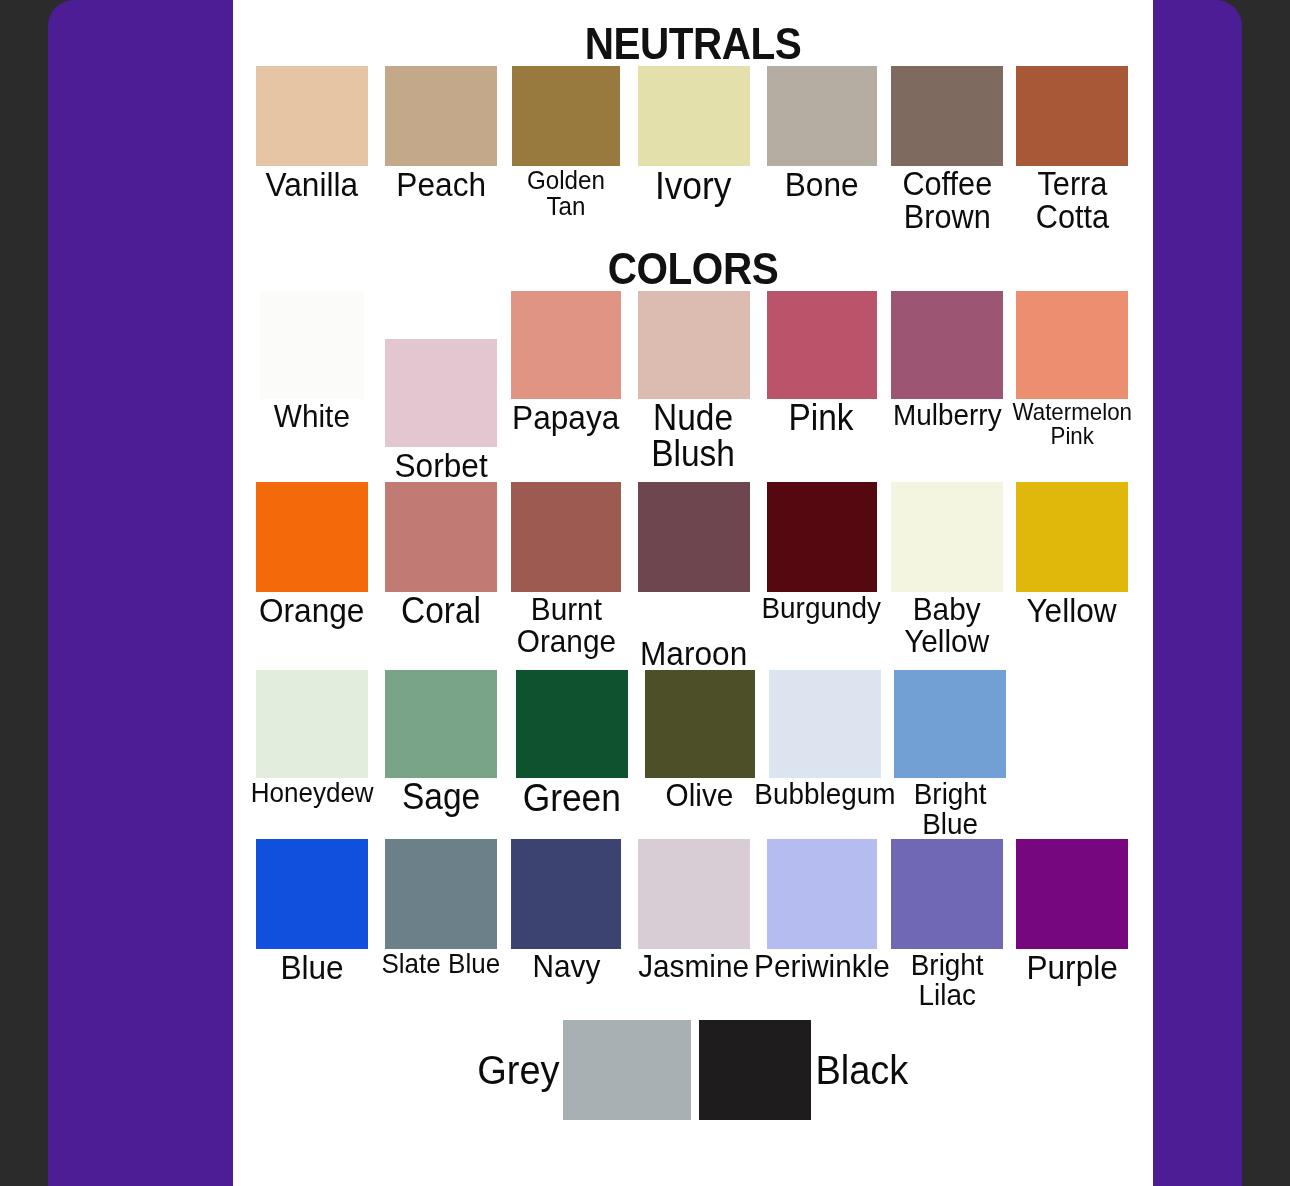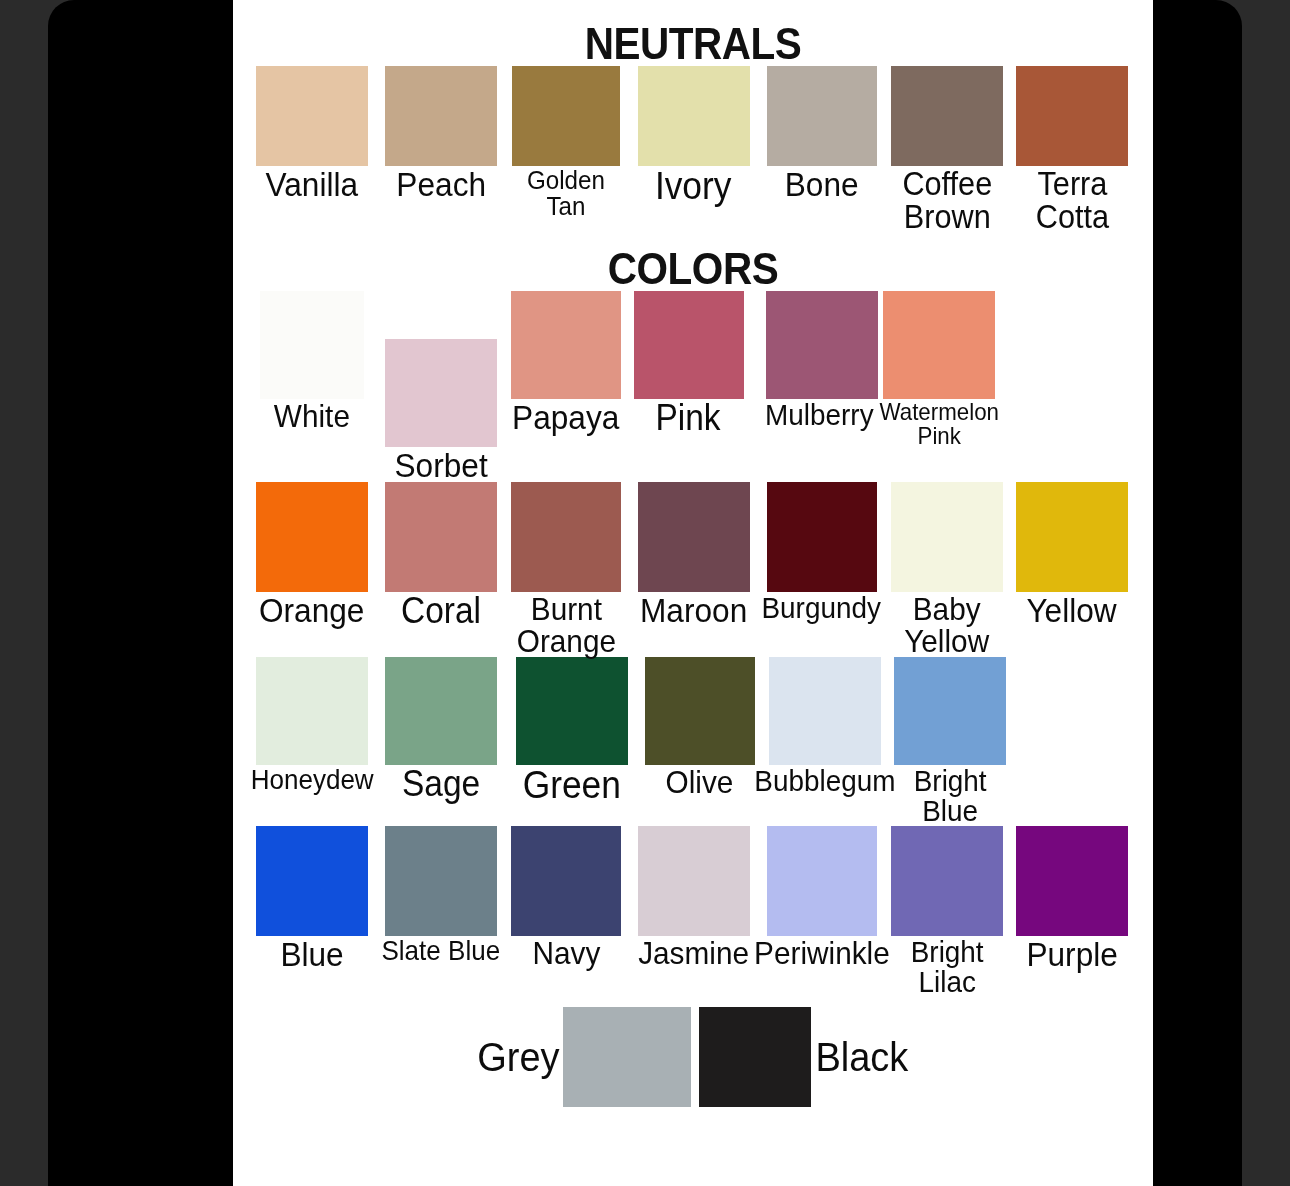--- a/index.html
+++ b/index.html
@@ -20,21 +20,21 @@
     width: 1290px;
     height: 1186px;
     background: #2b2b2b;
   }
   #device-panel {
     position: absolute;
     left: 48px;
     top: 0;
     width: 1194px;
     height: 1186px;
-    background: #000000;
+    background: #4c1d95;
     border-radius: 26px 26px 0 0;
   }
   #content-sheet {
     position: absolute;
     left: 185px;
     top: 0;
     width: 920px;
     height: 1186px;
     background: #ffffff;
     overflow: hidden;
@@ -158,25 +158,30 @@
               <div class="swatch-label" style="font-size: 32px;">White</div>
             </div>
             <div class="swatch-cell" style="width: 128px; margin-top: 48px;">
               <div class="swatch-chip" style="width: 112px; height: 108px; background: rgb(226, 198, 208);"></div>
               <div class="swatch-label" style="font-size: 34px;">Sorbet</div>
             </div>
             <div class="swatch-cell" style="width: 122px;">
               <div class="swatch-chip" style="width: 110px; height: 108px; background: rgb(224, 149, 132);"></div>
               <div class="swatch-label" style="font-size: 34px;">Papaya</div>
             </div>
+            <div class="swatch-cell" style="width: 133px;">
+              <div class="swatch-chip" style="width: 112px; height: 108px; background: rgb(220, 188, 176);"></div>
+              <div class="swatch-label" style="font-size: 36px;">Nude
+Blush</div>
+            </div>
             <div class="swatch-cell" style="width: 123px;">
               <div class="swatch-chip" style="width: 110px; height: 108px; background: rgb(185, 84, 106);"></div>
               <div class="swatch-label" style="font-size: 36px;">Pink</div>
             </div>
-            <div class="swatch-cell" style="width: 128px; align-items: flex-end;">
+            <div class="swatch-cell" style="width: 128px;">
               <div class="swatch-chip" style="width: 112px; height: 108px; background: rgb(156, 86, 116);"></div>
               <div class="swatch-label" style="font-size: 30px;">Mulberry</div>
             </div>
             <div class="swatch-cell" style="width: 122px;">
               <div class="swatch-chip" style="width: 112px; height: 108px; background: rgb(236, 142, 112);"></div>
               <div class="swatch-label" style="font-size: 24px;">Watermelon
 Pink</div>
             </div>
           </div>
           <div class="swatch-row">
@@ -186,21 +191,21 @@
             </div>
             <div class="swatch-cell" style="width: 128px;">
               <div class="swatch-chip" style="width: 112px; height: 110px; background: rgb(194, 122, 116);"></div>
               <div class="swatch-label" style="font-size: 36px;">Coral</div>
             </div>
             <div class="swatch-cell" style="width: 122px;">
               <div class="swatch-chip" style="width: 110px; height: 110px; background: rgb(156, 90, 80);"></div>
               <div class="swatch-label" style="font-size: 32px;">Burnt
 Orange</div>
             </div>
-            <div class="swatch-cell" style="width: 133px;">
+            <div class="swatch-cell" style="width: 133px; gap: 43px;">
               <div class="swatch-chip" style="width: 112px; height: 110px; background: rgb(110, 70, 80);"></div>
               <div class="swatch-label" style="font-size: 34px;">Maroon</div>
             </div>
             <div class="swatch-cell" style="width: 123px;">
               <div class="swatch-chip" style="width: 110px; height: 110px; background: rgb(86, 8, 16);"></div>
               <div class="swatch-label" style="font-size: 30px;">Burgundy</div>
             </div>
             <div class="swatch-cell" style="width: 128px;">
               <div class="swatch-chip" style="width: 112px; height: 110px; background: rgb(244, 245, 224);"></div>
               <div class="swatch-label" style="font-size: 32px;">Baby

